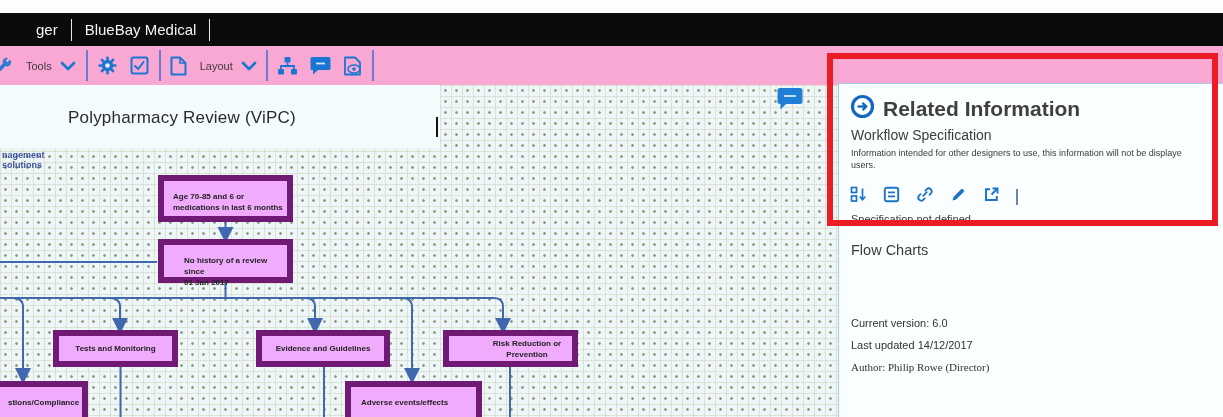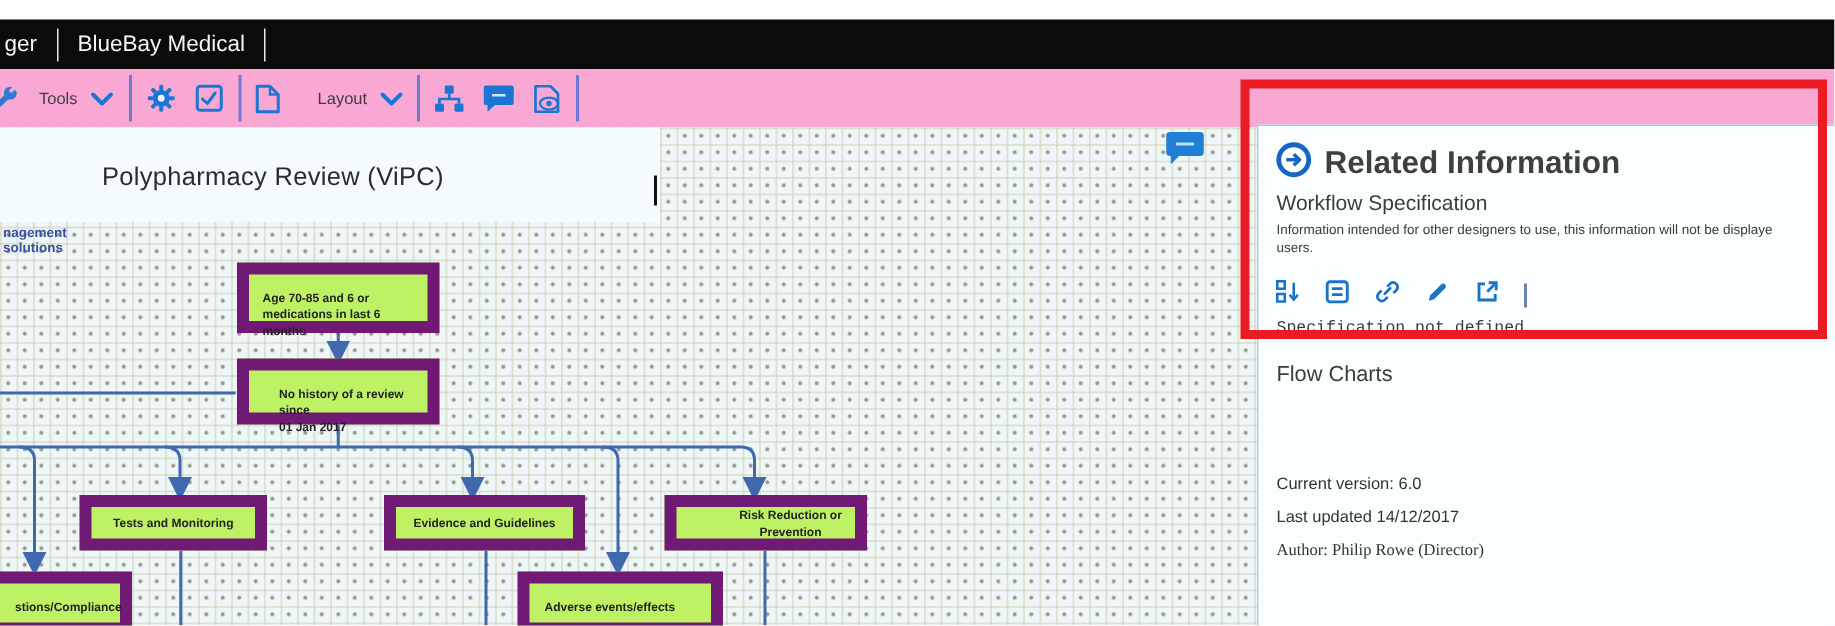--- a/index.html
+++ b/index.html
@@ -2,21 +2,21 @@
 <html><head>
 <meta charset="utf-8">
 <style>
   * { margin:0; padding:0; box-sizing:border-box; }
   html,body { width:1223px; height:417px; overflow:hidden; font-family:"Liberation Sans", sans-serif; background:#fff; }
   #stage { position:relative; width:1223px; height:417px; overflow:hidden; }
 
   
   #top-white { position:absolute; left:0; top:0; width:1223px; height:13px; background:#fdfdfd; }
   #black-bar { position:absolute; left:0; top:13px; width:1223px; height:33px; background:#0b0b0b; color:#f4f4f4;
-               display:flex; align-items:center; font-size:15px; }
+               display:flex; align-items:center; font-size:15px;padding-left:33px; }
   .bb-divider { width:1px; height:22px; background:#e8e8e8; margin:0 13px; }
   #bb-left-text { margin-left:3px; }
 
   #toolbar { position:absolute; left:0; top:46px; width:1223px; height:39px; background:#f9a8d4;
              display:flex; align-items:center; }
   .tb-label { font-size:11px; color:#3c3c3c; }
   .tb-divider { width:2px; height:31px; background:#3d6cd1; opacity:.75; }
   .tb-ic { display:flex; align-items:center; justify-content:center; }
 
   
@@ -27,38 +27,38 @@
       linear-gradient(to right, rgba(200,193,150,.38) 1px, transparent 1px),
       linear-gradient(to bottom, rgba(200,193,150,.38) 1px, transparent 1px);
     background-size:11px 11px; }
   #title-box { position:absolute; left:0; top:85px; width:440px; height:63px; background:#f3fbfc; }
   #diagram-title { position:absolute; left:68px; top:108px; font-size:17px; color:#2b2b2b; letter-spacing:.2px; }
   #text-caret { position:absolute; left:436px; top:117px; width:2px; height:20px; background:#111; }
   #canvas-logo { position:absolute; left:2px; top:150px; font-size:9px; font-weight:bold; color:#3a4fa3; line-height:10px; }
 
   svg.edges { position:absolute; left:0; top:0; width:838px; height:417px; }
 
-  .fc-box { position:absolute; border:8px solid #701a75; background:#bef264; font-size:8px; font-weight:bold;
+  .fc-box { position:absolute; border:6px solid #701a75; background:#f0abfc; font-size:8px; font-weight:bold;
             color:#222; line-height:11px; }
   .fc-center { display:flex; align-items:center; justify-content:center; text-align:center; }
 
   #bubble-icon { position:absolute; left:777px; top:87px; }
 
   
   #side-panel { position:absolute; left:838px; top:83px; width:385px; height:334px;
                 background:#fbfeff; border-left:1px solid #a9cbe7; border-top:1px solid #a9cbe7; }
   #panel-title-row { position:absolute; left:11px; top:10px; display:flex; align-items:center;font-weight:bold; }
   #panel-title { font-size:21px; color:#3f3f3f; margin-left:8px; }
   #panel-subtitle { position:absolute; left:12px; top:43px; font-size:14px; color:#3c3c3c; }
   .panel-desc { position:absolute; left:12px; width:372px; font-size:9px; color:#3a3a3a; white-space:nowrap; overflow:hidden; }
   #panel-desc-1 { top:64px; }
   #panel-desc-2 { top:76px; }
   #panel-icons { position:absolute; left:11px; top:102px; display:flex; align-items:center; gap:16px; }
   #panel-icon-caret { width:2px; height:16px; background:#6b86ad; }
-  #spec-status { position:absolute; left:12px; top:129px; font-size:11px; color:#3a3a3a;font-family:Liberation Mono, monospace; }
+  #spec-status { position:absolute; left:12px; top:129px; font-size:11px; color:#3a3a3a; }
   #flow-charts-title { position:absolute; left:12px; top:158px; font-size:14.5px; color:#3c3c3c; }
   .meta-line { position:absolute; left:12px; font-size:11px; color:#333; }
   #meta-version { top:233px; } #meta-updated { top:255px; } #meta-author { top:277px;font-family:Liberation Serif, serif; }
 
   
   #red-annotation { position:absolute; left:827px; top:53px; width:391px; height:173px;
                     border:6px solid #ec1c24; z-index:40; pointer-events:none; }
 </style>
 </head>
 <body>
@@ -112,21 +112,21 @@
         </svg>
     </span>
     <span class="tb-divider" style="margin-left:10px;"></span>
 
     <span class="tb-ic" style="margin-left:9px;">
       <svg width="17" height="20" viewBox="0 0 17 20">
           <path d="M1.5 1.5 h8.5 l5.5 5.5 v11.5 h-14 z" fill="none" stroke="#1b76d3" stroke-width="2" stroke-linejoin="round"></path>
           <path d="M10 1.5 v5.5 h5.5" fill="none" stroke="#1b76d3" stroke-width="1.6"></path>
         </svg>
     </span>
-    <span class="tb-label" style="margin-left:25px;">Layout</span>
+    <span class="tb-label" style="margin-left:13px;">Layout</span>
     <span class="tb-ic" style="margin-left:8px;">
       <svg width="16" height="10" viewBox="0 0 16 10">
           <polyline points="2,2 8,8 14,2" fill="none" stroke="#1b76d3" stroke-width="2.6" stroke-linecap="round" stroke-linejoin="round"></polyline>
         </svg>
     </span>
     <span class="tb-divider" style="margin-left:9px;"></span>
 
     <span class="tb-ic" style="margin-left:9px;">
       <svg width="21" height="20" viewBox="0 0 21 20">
           <g fill="#1b76d3">

